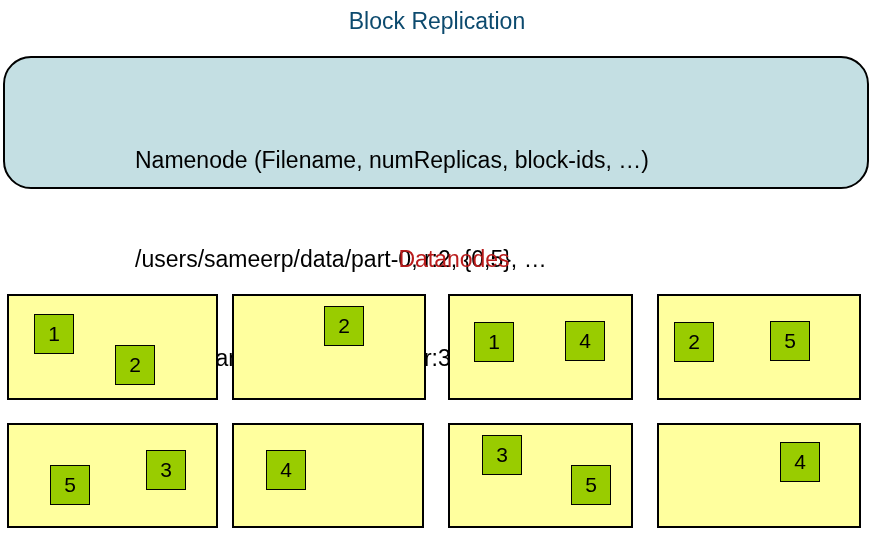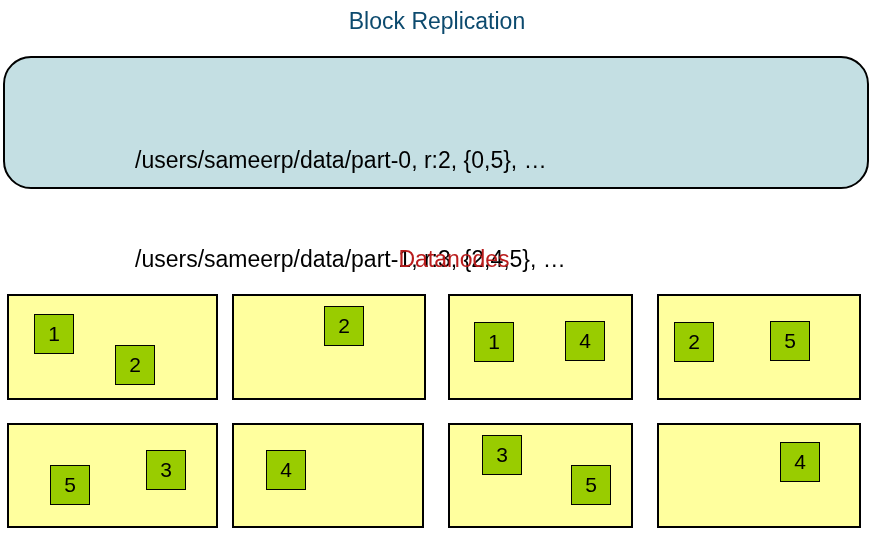--- a/index.html
+++ b/index.html
@@ -63,20 +63,21 @@
 </style>
 </head>
 <body>
 
 <div class="stage">
 
   <div class="diagram-title">Block Replication</div>
 
   <div class="namenode-box">
     <div class="namenode-text">
+      <div>Namenode (Filename, numReplicas, block-ids, …)</div>
       <div>/users/sameerp/data/part-0, r:2, {0,5}, …</div>
       <div>/users/sameerp/data/part-1, r:3, {2,4,5}, …</div>
     </div>
   </div>
 
   <div class="datanodes-label">Datanodes</div>
 
   <div>
       <div class="datanode" style="left: 7px; top: 294px; width: 211px; height: 106px;">
         <div class="block" style="left: 25px; top: 18px;">1</div>

